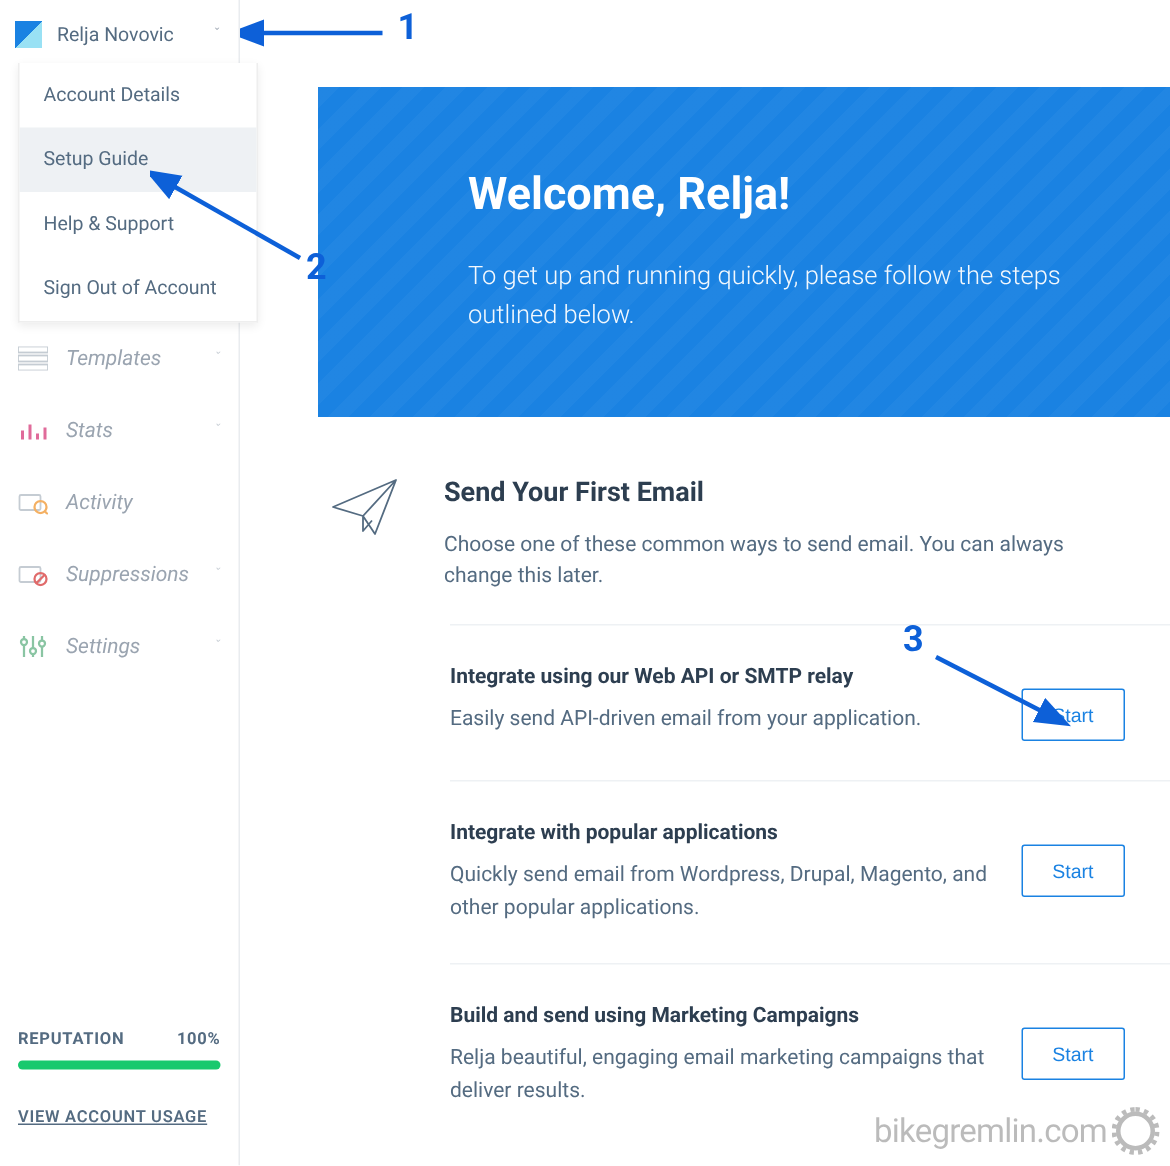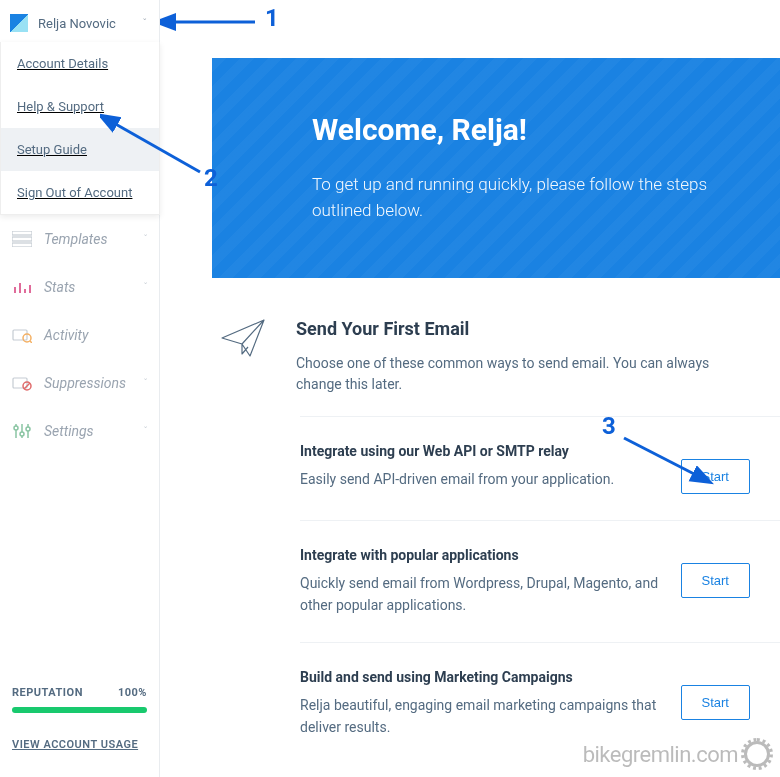--- a/index.html
+++ b/index.html
@@ -3,21 +3,21 @@
 <meta charset="utf-8">
 <style>
 * { box-sizing: border-box; margin: 0; padding: 0; }
 body { font-family: -apple-system, BlinkMacSystemFont, "Segoe UI", Roboto, Helvetica, Arial, sans-serif; width: 780px; height: 777px; overflow: hidden; position: relative; background: #fff; }
 .app { display: flex; height: 100%; }
 .sidebar { width: 160px; border-right: 1px solid #e9ecef; display: flex; flex-direction: column; padding-top: 6px; }
 .user-row { display: flex; align-items: center; padding: 8px 12px 8px 10px; color: #546b81; gap: 10px; cursor: pointer; }
 .logo-icon { width: 18px; height: 18px; background: linear-gradient(135deg, #1a82e2 50%, #99e1f4 50%); }
 .user-name { font-size: 13px; color: #546b81; flex: 1; }
 .chevron { color: #9aa4b0; font-size: 10px; }
-.dropdown { position: absolute; top: 42px; left: 0; width: 160px; background: #fff; box-shadow: 0 2px 6px rgba(0,0,0,0.08); border: 1px solid #eee; border-top: none; z-index: 5; text-decoration: underline; }
+.dropdown { position: absolute; top: 42px; left: 12px; width: 160px; background: #fff; box-shadow: 0 2px 6px rgba(0,0,0,0.08); border: 1px solid #eee; border-top: none; z-index: 5; }
 .dropdown-item { padding: 14px 16px; font-size: 13px; color: #546b81; cursor: pointer; }
 .dropdown-item.active { background: #eef1f4; }
 .nav { margin-top: 175px; }
 .nav-item { display: flex; align-items: center; padding: 16px 12px; color: #9aa4b0; font-size: 14px; gap: 12px; cursor: pointer; font-style: italic; }
 .nav-icon { width: 20px; height: 16px; flex-shrink: 0; }
 .nav-label { flex: 1; }
 .nav-chevron { font-size: 10px; color: #c5ccd3; }
 .sidebar-footer { margin-top: auto; padding: 12px; }
 .reputation-row { display: flex; justify-content: space-between; font-size: 11px; font-weight: 700; color: #546b81; letter-spacing: 0.5px; margin-bottom: 8px; }
 .reputation-bar { height: 6px; border-radius: 3px; background: #18c96e; margin-bottom: 20px; }
@@ -49,22 +49,22 @@
 <div class="app">
   <div class="sidebar">
     <div class="user-row">
       <span class="logo-icon"></span>
       <span class="user-name">Relja Novovic</span>
       <span class="chevron">ˇ</span>
     </div>
 
     <div class="dropdown">
       <div class="dropdown-item">Account Details</div>
+      <div class="dropdown-item active">Setup Guide</div>
       <div class="dropdown-item">Help &amp; Support</div>
-      <div class="dropdown-item active">Setup Guide</div>
       <div class="dropdown-item">Sign Out of Account</div>
     </div>
 
     <div class="nav">
       <div class="nav-item">
         <svg class="nav-icon" viewBox="0 0 20 16">
             <rect x="0" y="0" width="20" height="4" fill="none" stroke="#c5ccd3" stroke-width="1.2"></rect>
             <rect x="0" y="6" width="20" height="4" fill="none" stroke="#c5ccd3" stroke-width="1.2"></rect>
             <rect x="0" y="12" width="20" height="4" fill="none" stroke="#c5ccd3" stroke-width="1.2"></rect>
           </svg>

